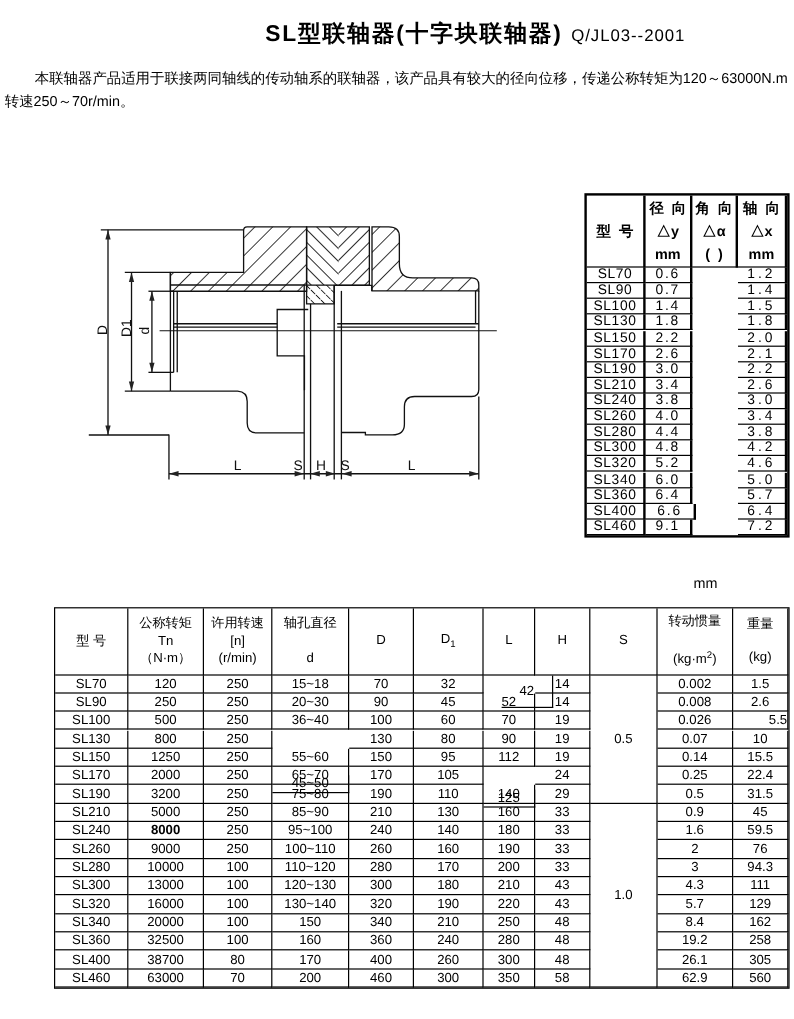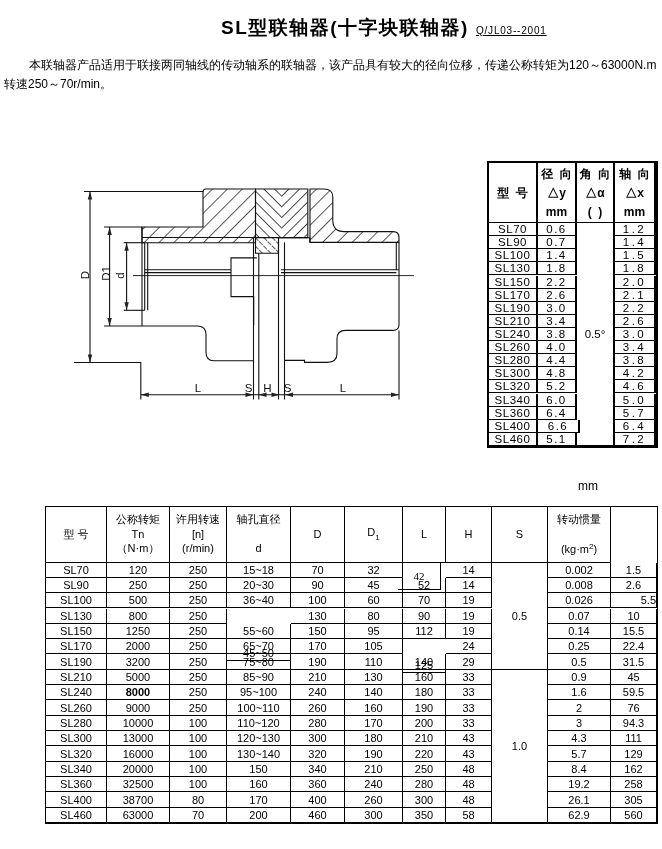--- a/index.html
+++ b/index.html
@@ -1,21 +1,21 @@
 <!DOCTYPE html>
 <html lang="zh"><head>
 <meta charset="utf-8">
 <title>SL型联轴器</title>
 <style>
 html,body{margin:0;padding:0;background:#fff;}
 #page{position:relative;width:662px;height:849px;background:#ffffff;overflow:hidden;
   font-family:"Liberation Sans",sans-serif;color:#000;}
 #title{position:absolute;left:221px;top:15px;font-size:19px;font-weight:bold;
   letter-spacing:1.5px;white-space:nowrap;}
-#title span.qjl{font-size:10px;font-weight:normal;letter-spacing:0.8px;margin-left:7px;text-decoration:underline;}
+#title span.qjl{font-size:14px;font-weight:normal;letter-spacing:0.8px;margin-left:7px;}
 #para{position:absolute;left:4px;top:56px;width:660px;font-size:12px;line-height:18.5px;
   letter-spacing:0px;white-space:nowrap;}
 .stw{position:absolute;left:487px;top:161px;width:167px;height:283px;border:2px solid #000;
   font-size:11.5px;font-weight:normal;}
 .stw .hd{font-size:12px;}
 .stw .hd{font-weight:bold;}
 .stw .num{letter-spacing:1.5px;}
 .stw .mod{letter-spacing:0.5px;}
 .stc{position:absolute;box-sizing:border-box;border-right:2px solid #000;border-bottom:1.5px solid #000;
   text-align:center;}
@@ -298,27 +298,24 @@
 <div class="stc " style="left:49.0px;top:256.8px;width:42px;height:13.1px;padding-left:16px;">
         <span class="vmid num">6.6</span>
       </div>
 <div class="stc " style="left:126.0px;top:256.8px;width:41.0px;height:13.1px;">
         <span class="vmid sp">6.4</span>
       </div>
 <div class="stc " style="left:0.0px;top:269.9px;width:49.0px;height:13.1px;">
         <span class="vmid mod">SL460</span>
       </div>
 <div class="stc " style="left:49.0px;top:269.9px;width:39.0px;height:13.1px;">
-        <span class="vmid num">5.1</span>
+        <span class="vmid num">9.1</span>
       </div>
 <div class="stc " style="left:126.0px;top:269.9px;width:41.0px;height:13.1px;">
         <span class="vmid sp">7.2</span>
-      </div>
-<div class="stc " style="left:88.0px;top:60.0px;width:38.0px;height:223.0px;">
-        <span class="vmid">0.5°</span>
       </div>
 </div>
   <div id="capmm">mm</div>
 <div class="btw">
 <div class="btc " style="left:0.0px;top:0.0px;width:61.0px;height:55.5px;">
         <span class="vmid">型&nbsp;号</span>
       </div>
 <div class="btc " style="left:61.0px;top:0.0px;width:63.0px;height:55.5px;">
         <div class="h3l">公称转矩<br>Tn<br>（N·m）</div>
       </div>
@@ -339,39 +336,42 @@
       </div>
 <div class="btc " style="left:400.0px;top:0.0px;width:46.0px;height:55.5px;">
         <span class="vmid">H</span>
       </div>
 <div class="btc " style="left:446.0px;top:0.0px;width:56.0px;height:55.5px;">
         <span class="vmid">S</span>
       </div>
 <div class="btc " style="left:502.0px;top:0.0px;width:63.0px;height:55.5px;">
         <div class="h2l">转动惯量<br><br>(kg·m<sup>2</sup>)</div>
       </div>
+<div class="btc " style="left:565.0px;top:0.0px;width:46.0px;height:55.5px;">
+        <div class="h2l">重量<br><br>(kg)</div>
+      </div>
 <div class="btc " style="left:0.0px;top:55.5px;width:61.0px;height:15.3px;">
         <span class="vmid">SL70</span>
       </div>
 <div class="btc " style="left:61.0px;top:55.5px;width:63.0px;height:15.3px;">
         <span class="vmid">120</span>
       </div>
 <div class="btc " style="left:124.0px;top:55.5px;width:57.0px;height:15.3px;">
         <span class="vmid">250</span>
       </div>
 <div class="btc " style="left:181.0px;top:55.5px;width:64.0px;height:15.3px;">
         <span class="vmid">15~18</span>
       </div>
 <div class="btc " style="left:245.0px;top:55.5px;width:54.0px;height:15.3px;">
         <span class="vmid">70</span>
       </div>
 <div class="btc " style="left:299.0px;top:55.5px;width:58.0px;height:15.3px;">
         <span class="vmid">32</span>
       </div>
-<div class="btc " style="left:352px;top:55.5px;width:43.0px;height:27px;font-family:Liberation Serif, serif;">
+<div class="btc " style="left:372px;top:55.5px;width:43.0px;height:27px;">
         <span class="vmid">42</span>
       </div>
 <div class="btc " style="left:400.0px;top:55.5px;width:46.0px;height:15.3px;">
         <span class="vmid">14</span>
       </div>
 <div class="btc " style="left:502.0px;top:55.5px;width:63.0px;height:15.3px;">
         <span class="vmid">0.002</span>
       </div>
 <div class="btc " style="left:565.0px;top:55.5px;width:46.0px;height:15.3px;">
         <span class="vmid">1.5</span>

